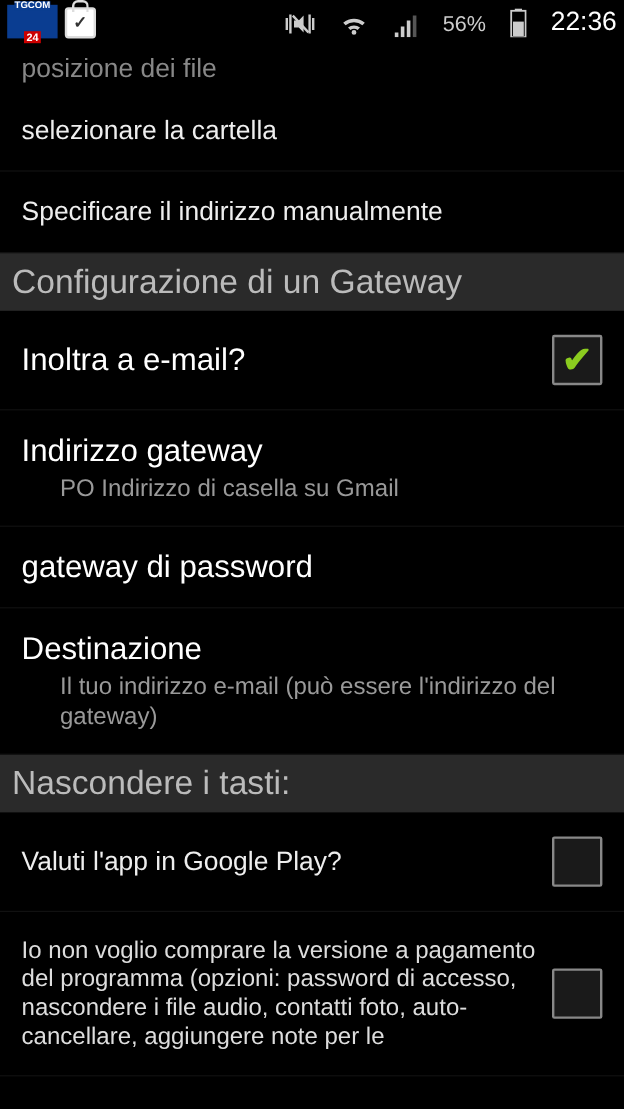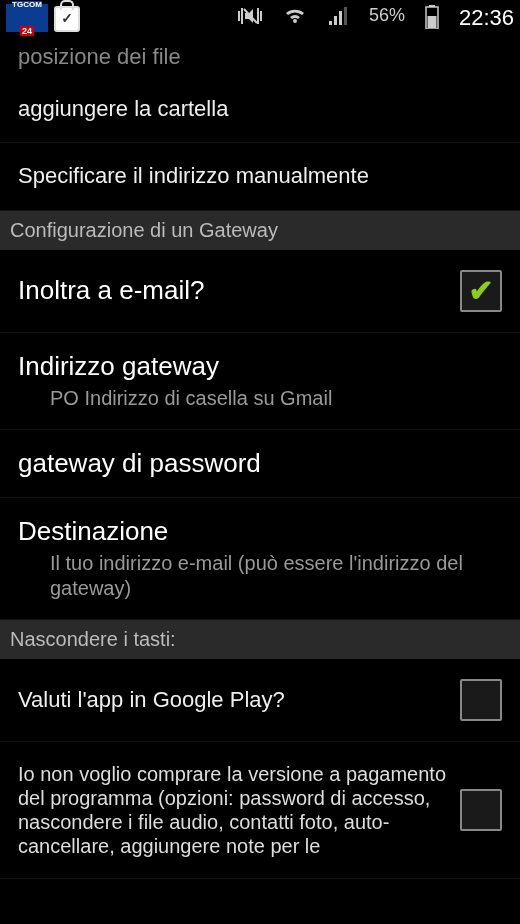--- a/index.html
+++ b/index.html
@@ -14,21 +14,21 @@
     .status-bar {
       height: 36px;
       background: #000;
       display: flex;
       align-items: center;
       justify-content: space-between;
       padding: 0 6px;
       font-size: 18px;
     }
     .status-left { display: flex; align-items: center; gap: 6px; }
-    .status-right { display: flex; align-items: flex-start; gap: 20px; color: #ccc; }
+    .status-right { display: flex; align-items: flex-end; gap: 20px; color: #ccc; }
     .tgcom-icon {
       width: 42px; height: 28px; background: #0a3d91;
       display: flex; flex-direction: column;
       font-size: 8px; color: #fff; font-weight: bold;
       justify-content: center; align-items: center;
       padding: 1px;
     }
     .tgcom-icon .row1 { background: #0a3d91; font-size: 8px; line-height: 8px; }
     .tgcom-icon .row2 { background: #c00; font-size: 9px; line-height: 10px; padding: 0 2px; margin-top: 17px; }
     .bag-icon {
@@ -54,21 +54,21 @@
       font-size: 14px; color: #333; font-weight: bold;
     }
     .status-icon { display: inline-flex; align-items: center; }
     .battery-pct { font-size: 18px; color: #ccc; }
     .clock { font-size: 22px; color: #fff; font-weight: 300; }
 
     
     .section-header {
       background: #2a2a2a;
       color: #bbb;
-      font-size: 20px;
+      font-size: 28px;
       padding: 8px 10px;
     }
     .item {
       padding: 20px 18px;
       border-bottom: 1px solid #111;
       display: flex;
       align-items: center;
       justify-content: space-between;
       gap: 12px;
     }
@@ -146,21 +146,21 @@
         </svg>
     </span>
     <span class="clock">22:36</span>
   </div>
 </div>
 
 <div class="truncated-header">posizione dei file</div>
 
 <div class="item">
   <div class="item-text">
-    <div class="item-title small">aggiungere la cartella</div>
+    <div class="item-title small">selezionare la cartella</div>
   </div>
 </div>
 
 <div class="item">
   <div class="item-text">
     <div class="item-title small">Specificare il indirizzo manualmente</div>
   </div>
 </div>
 
 <div class="section-header">Configurazione di un Gateway</div>

